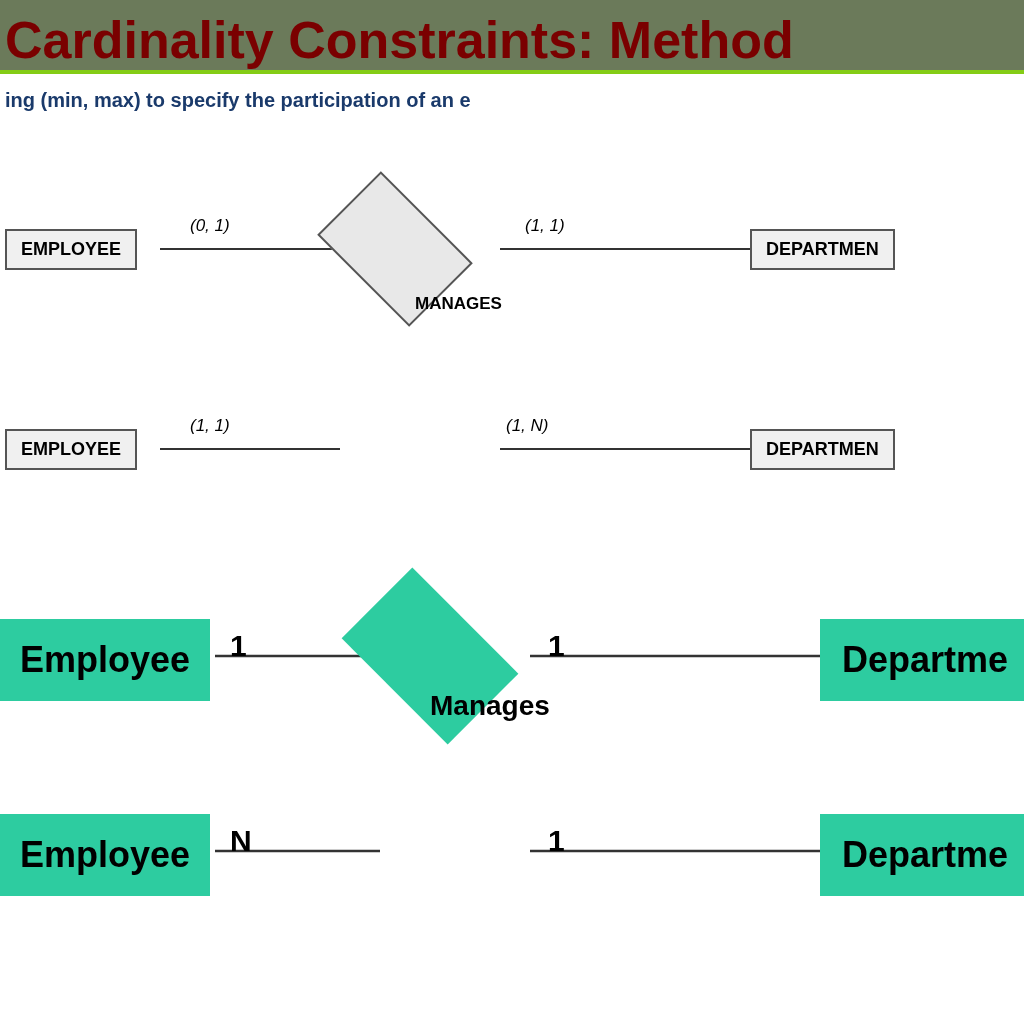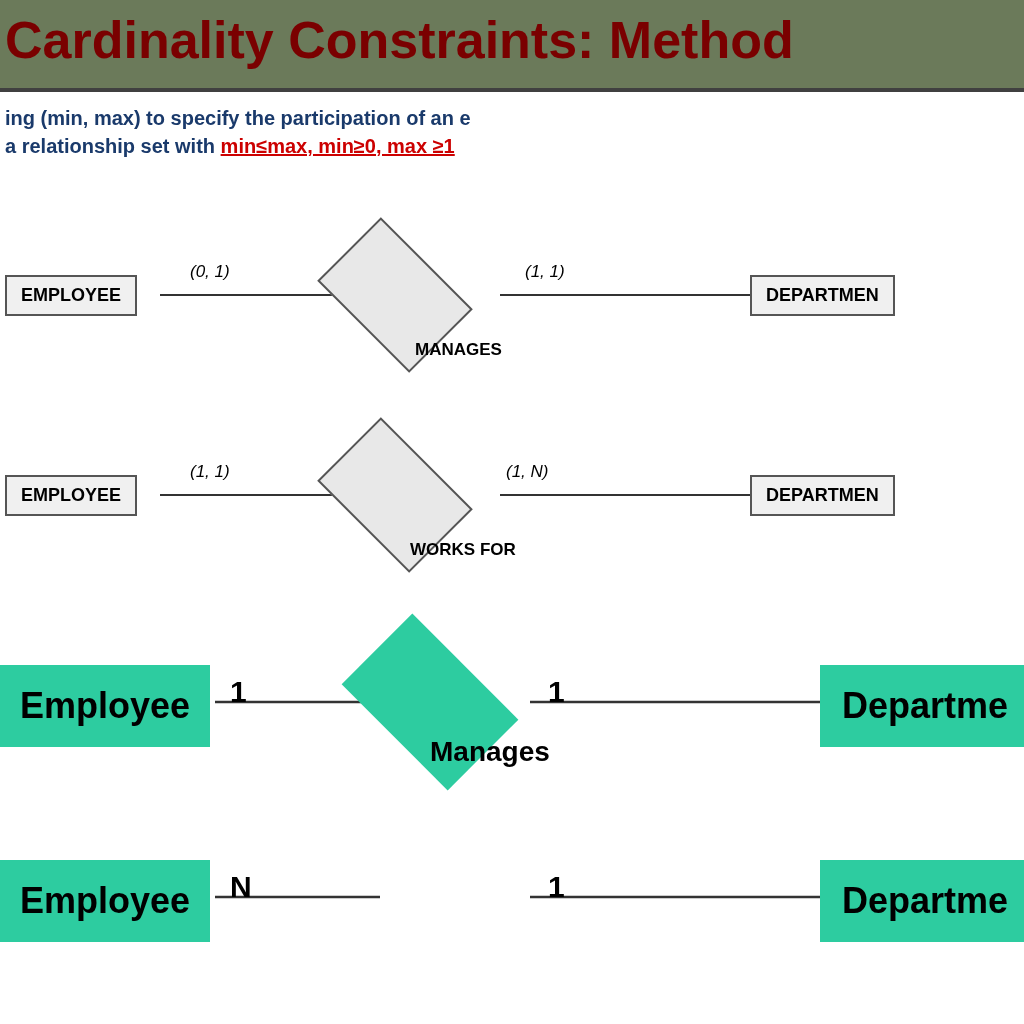--- a/index.html
+++ b/index.html
@@ -8,22 +8,22 @@
       height: 1024px;
       overflow: hidden;
       background: #ffffff;
       font-family: Arial, sans-serif;
       position: relative;
     }
 
     
     #header {
       background: #6b7a5a;
-      padding: 10px 15px 18px 5px;
-      border-bottom: 4px solid #404040;
+      padding: 10px 15px 0 5px;
+      border-bottom: 4px solid #84cc16;
     }
     #header h1 {
       font-size: 52px;
       font-weight: bold;
       color: #7a0000;
       font-family: Arial, sans-serif;
     }
 
     
     #subtitle {
@@ -156,23 +156,20 @@
 <body>
 
 <div id="header">
   <h1>Cardinality Constraints: Method</h1>
 </div>
 
 <div id="subtitle">
   <p>
     <span>ing (min, max) to specify the participation of an e</span>
   </p>
-  <p>
-    <span>a relationship set with </span><span class="underline-red">min≤max, min≥0, max ≥1</span>
-  </p>
 </div>
 
 <div class="er-section" style="top:0; margin-top: 30px; position:relative;">
   <svg class="connectors">
 
     <line x1="160" y1="95" x2="340" y2="95" stroke="#333" stroke-width="2"></line>
 
     <line x1="500" y1="95" x2="750" y2="95" stroke="#333" stroke-width="2"></line>
   </svg>
 
@@ -199,24 +196,20 @@
     <line x1="160" y1="95" x2="340" y2="95" stroke="#333" stroke-width="2"></line>
     <line x1="500" y1="95" x2="750" y2="95" stroke="#333" stroke-width="2"></line>
   </svg>
 
   <div class="entity-box" style="left:5px; top:75px;">
     <span>EMPLOYEE</span>
   </div>
 
   <div class="card-label" style="left:190px; top:62px;">(1, 1)</div>
 
-  <div class="diamond-container" style="left:330px; top:50px;">
-    <div class="diamond"></div>
-    <div class="diamond-label" style="left:330px; top:50px; transform:translate(-250px, 40px);">WORKS FOR</div>
-  </div>
 
   <div class="card-label" style="left:506px; top:62px;">(1, N)</div>
 
   <div class="entity-box" style="left:750px; top:75px;">
     <span>DEPARTMEN</span>
   </div>
 </div>
 
 <div class="green-section" style="position:relative; margin-top:20px;">
   <svg class="connectors">

